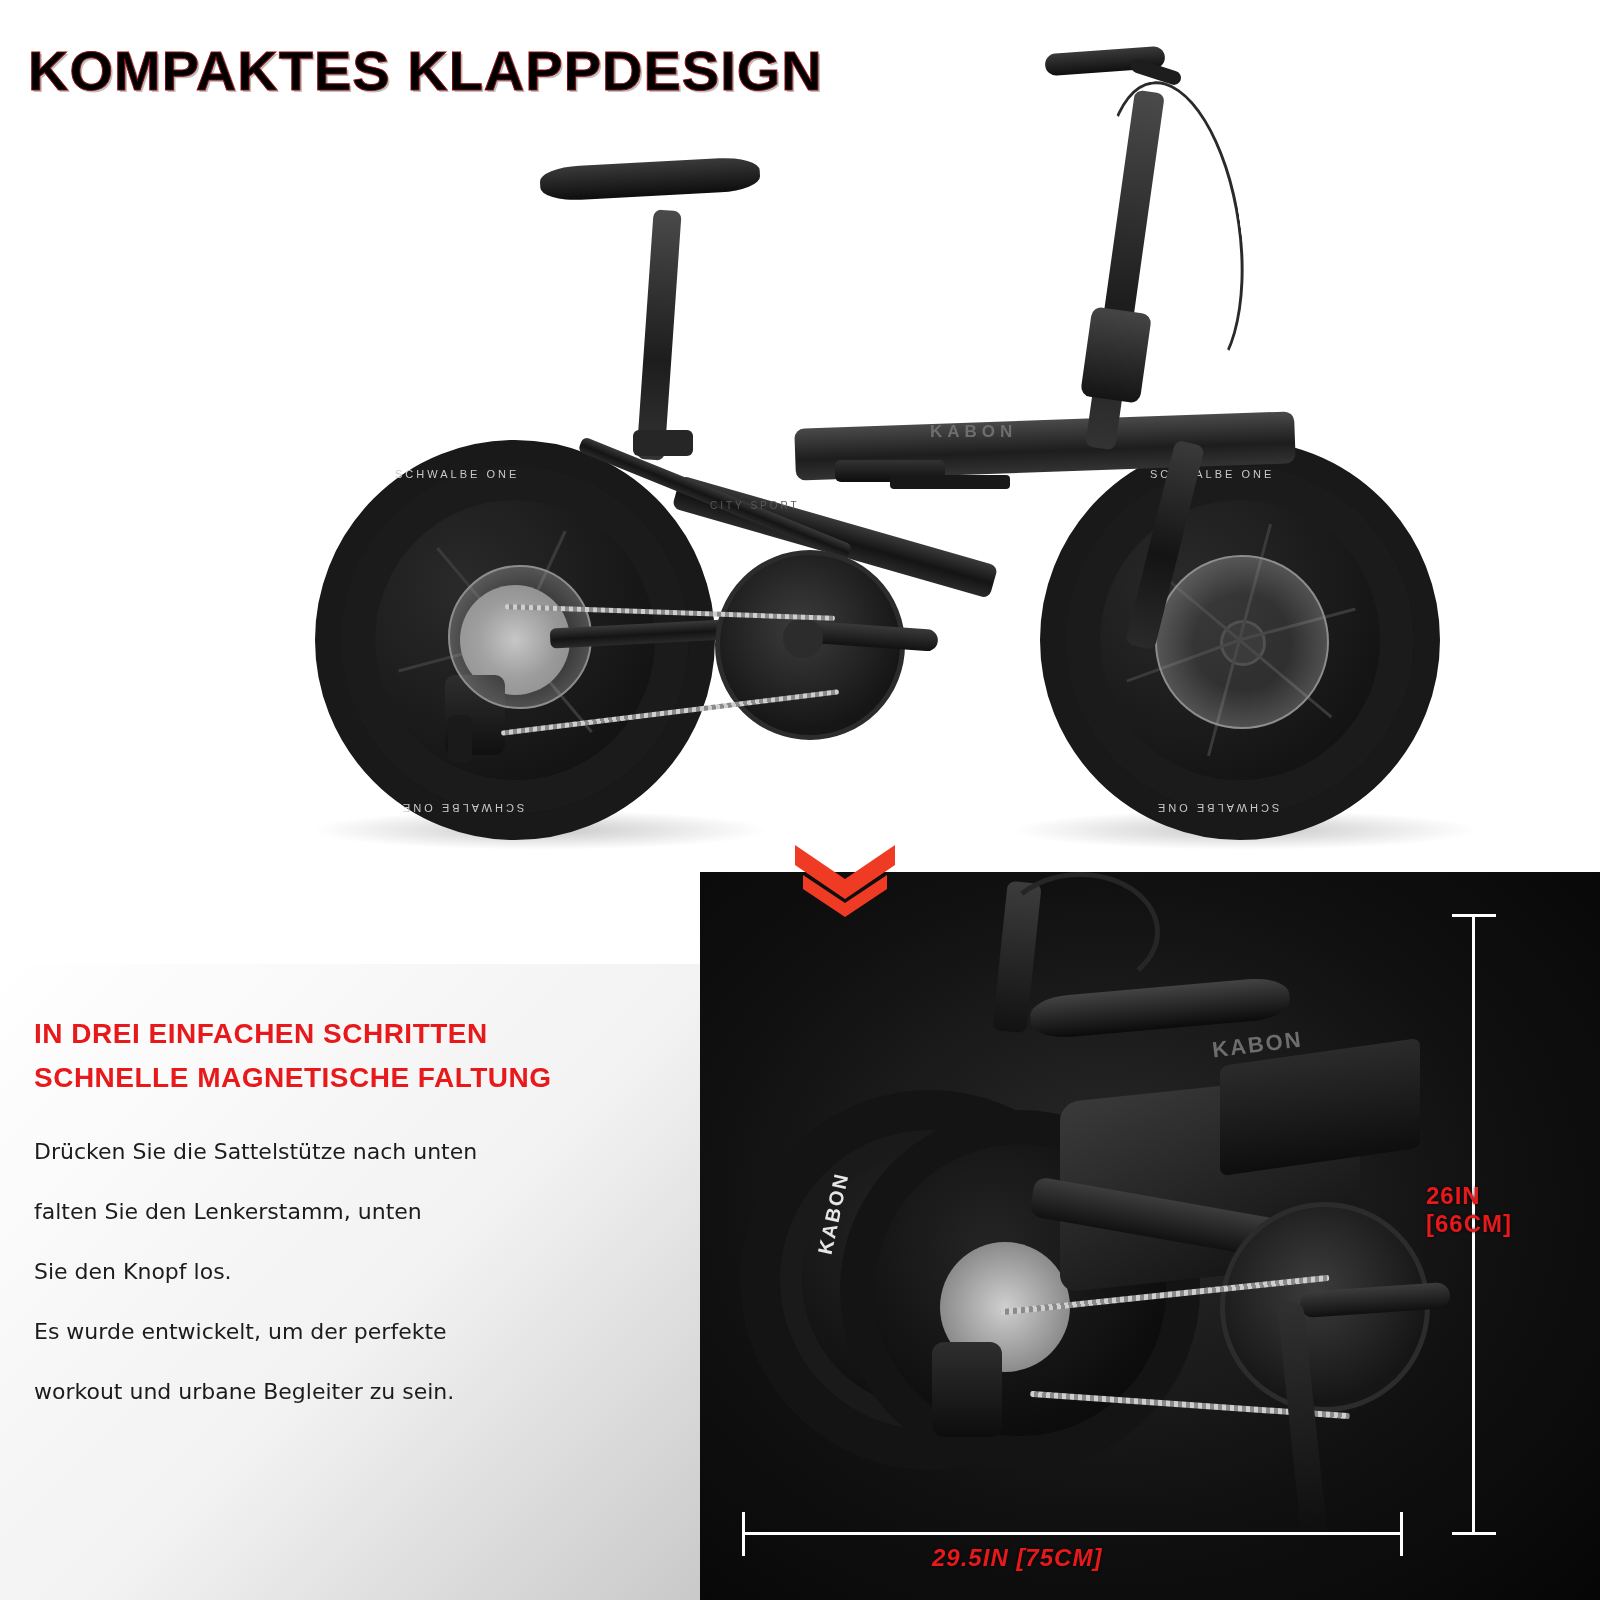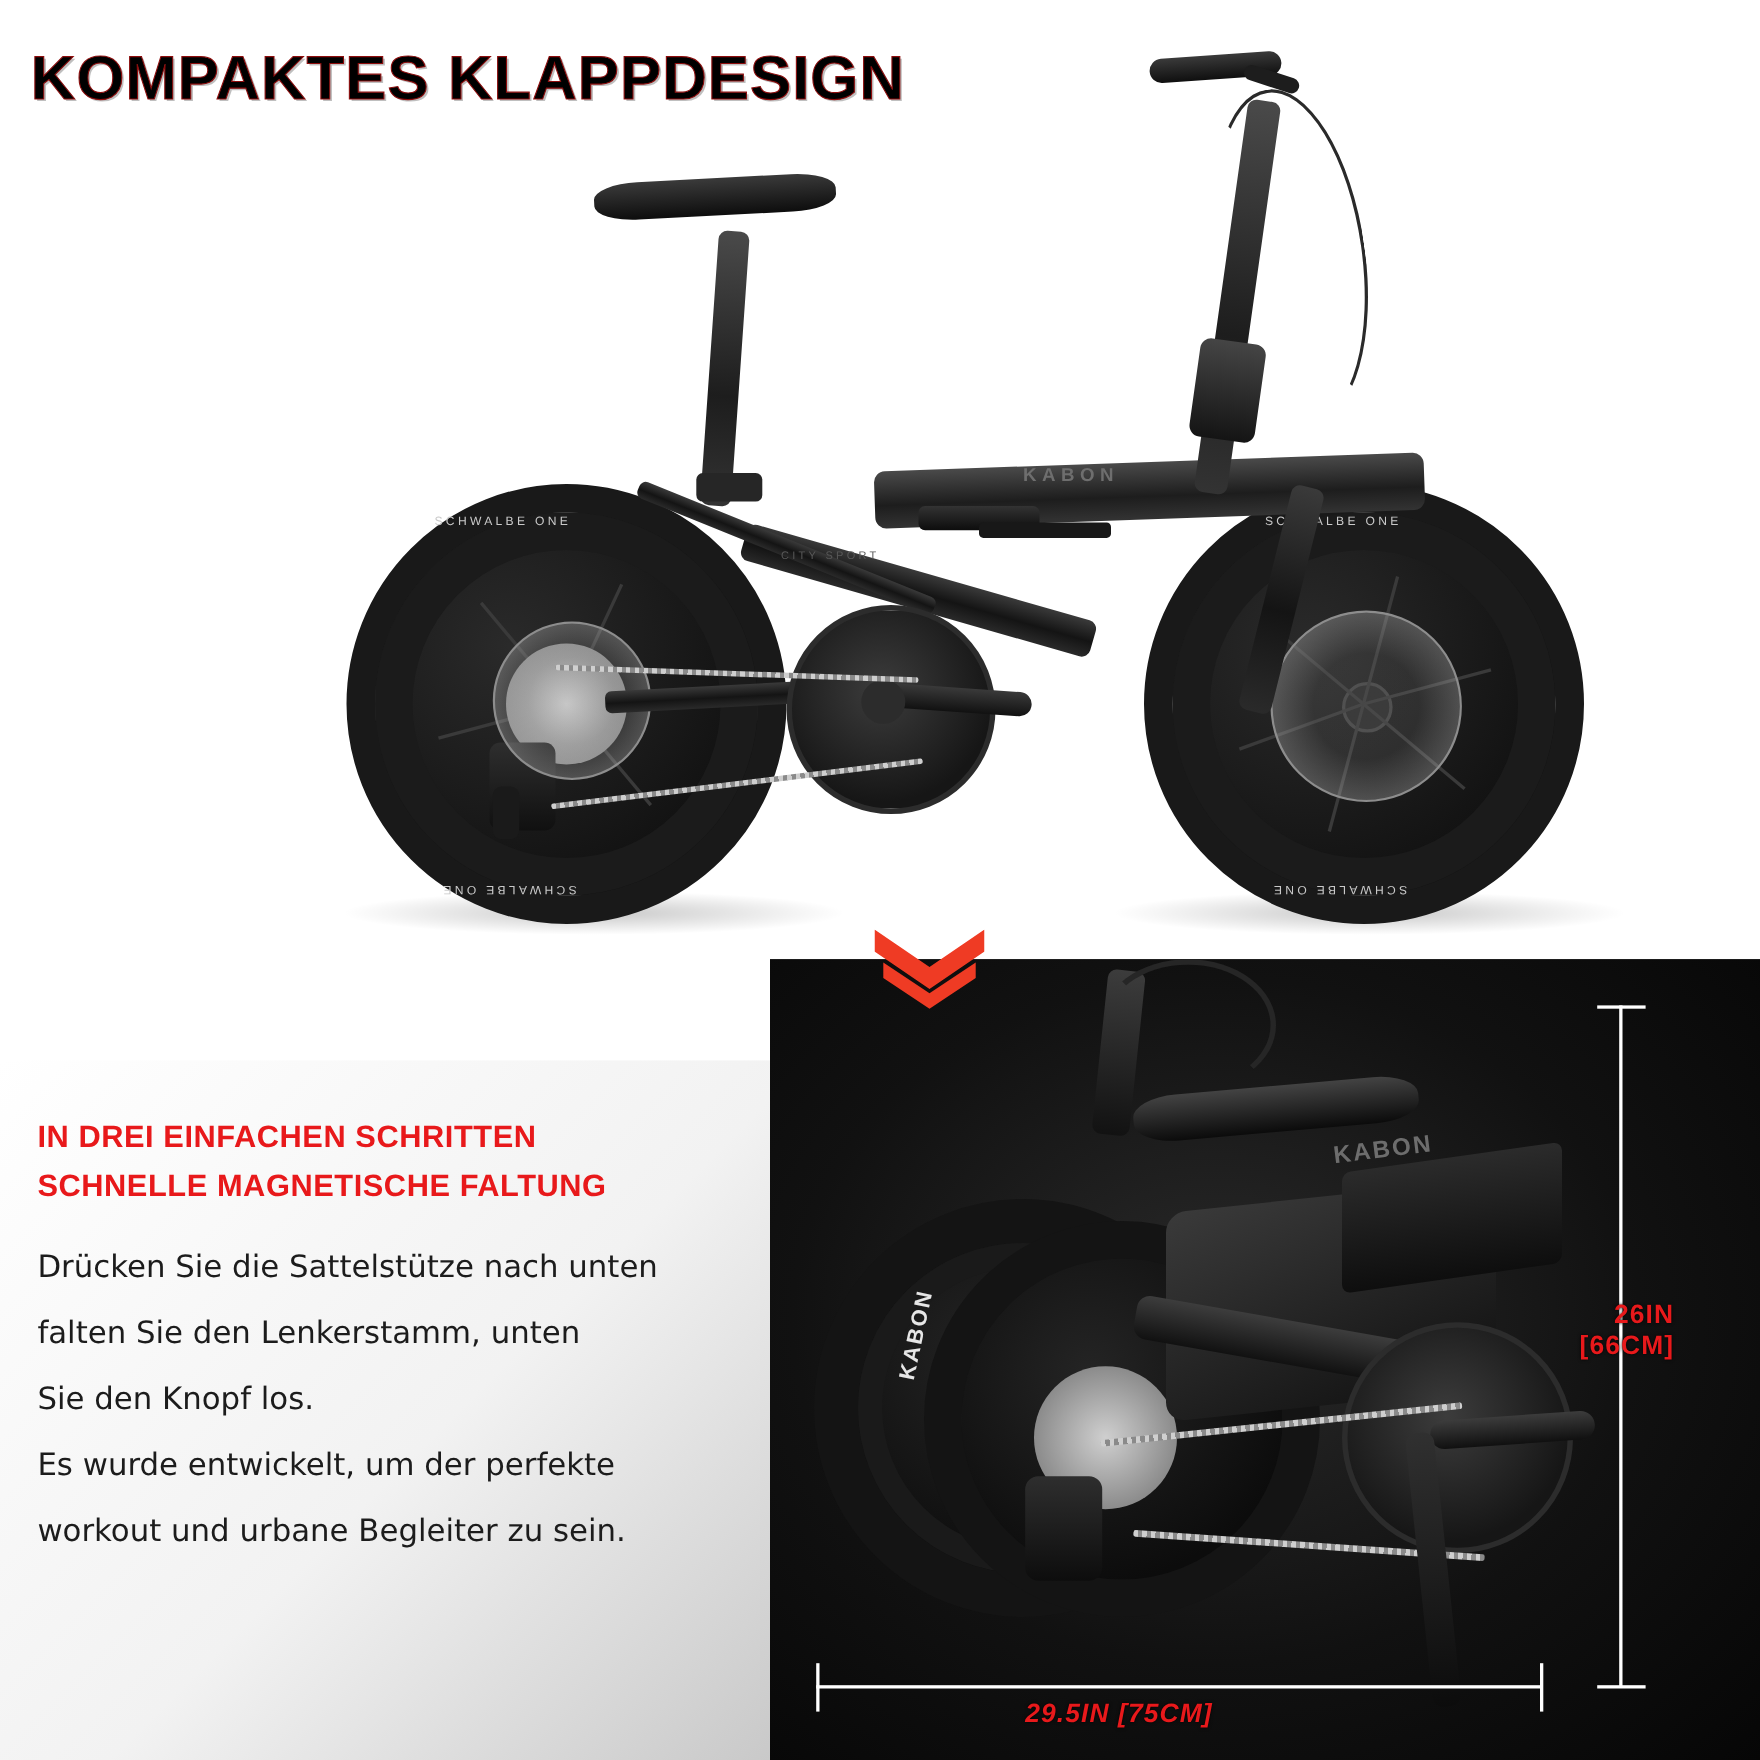--- a/index.html
+++ b/index.html
@@ -180,21 +180,21 @@
     color: #e8191b;
     font-size: 28px;
     font-weight: bold;
     letter-spacing: 0.5px;
     line-height: 44px;
     white-space: nowrap;
   }
   .panel-body {
     margin-top: 22px;
     color: #1c1c1c;
-    font-size: 28px;
+    font-size: 22px;
     line-height: 60px;
     font-family: "DejaVu Sans", sans-serif;
   }
 
   #photo-panel {
     position: absolute;
     left: 700px;
     top: 0;
     width: 900px;
     height: 728px;
@@ -215,21 +215,21 @@
   .dim-label {
     position: absolute;
     color: #e8191b;
     font-weight: bold;
     font-size: 24px;
     letter-spacing: 1px;
     text-shadow: 0 0 3px rgba(0,0,0,0.9);
     white-space: nowrap;
   }
   .dim-label.vertical {
-    text-align: right;
+    text-align: left;
     line-height: 28px;
   }
   .wheel-f {
     position: absolute;
     border-radius: 50%;
     box-sizing: border-box;
     border: 40px solid #141414;
     background: radial-gradient(circle at 40% 35%, #242424 0%, #0c0c0c 75%);
   }
   .rim-f {

